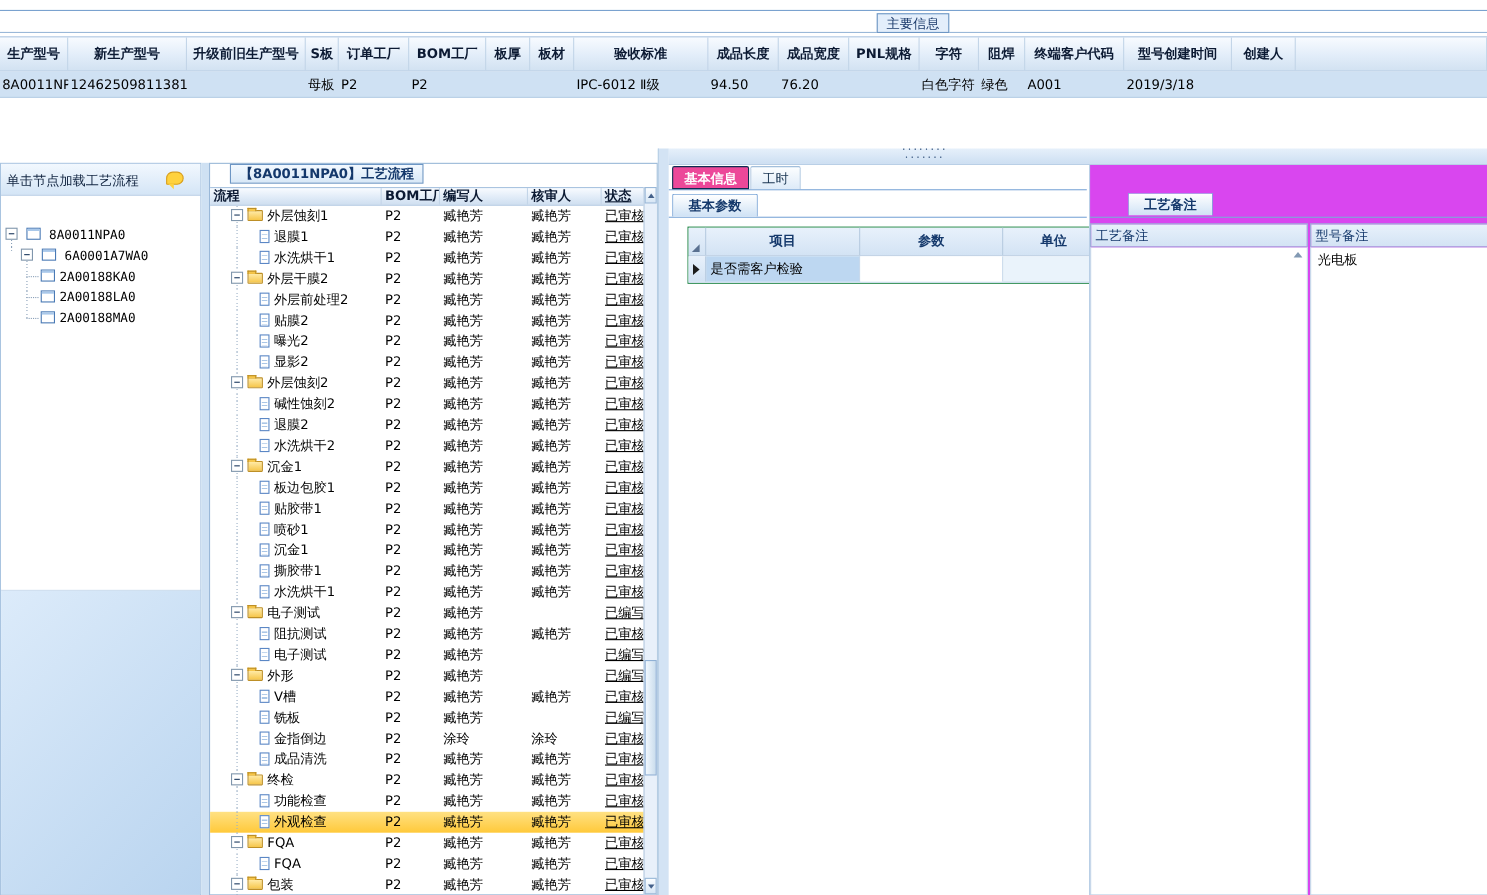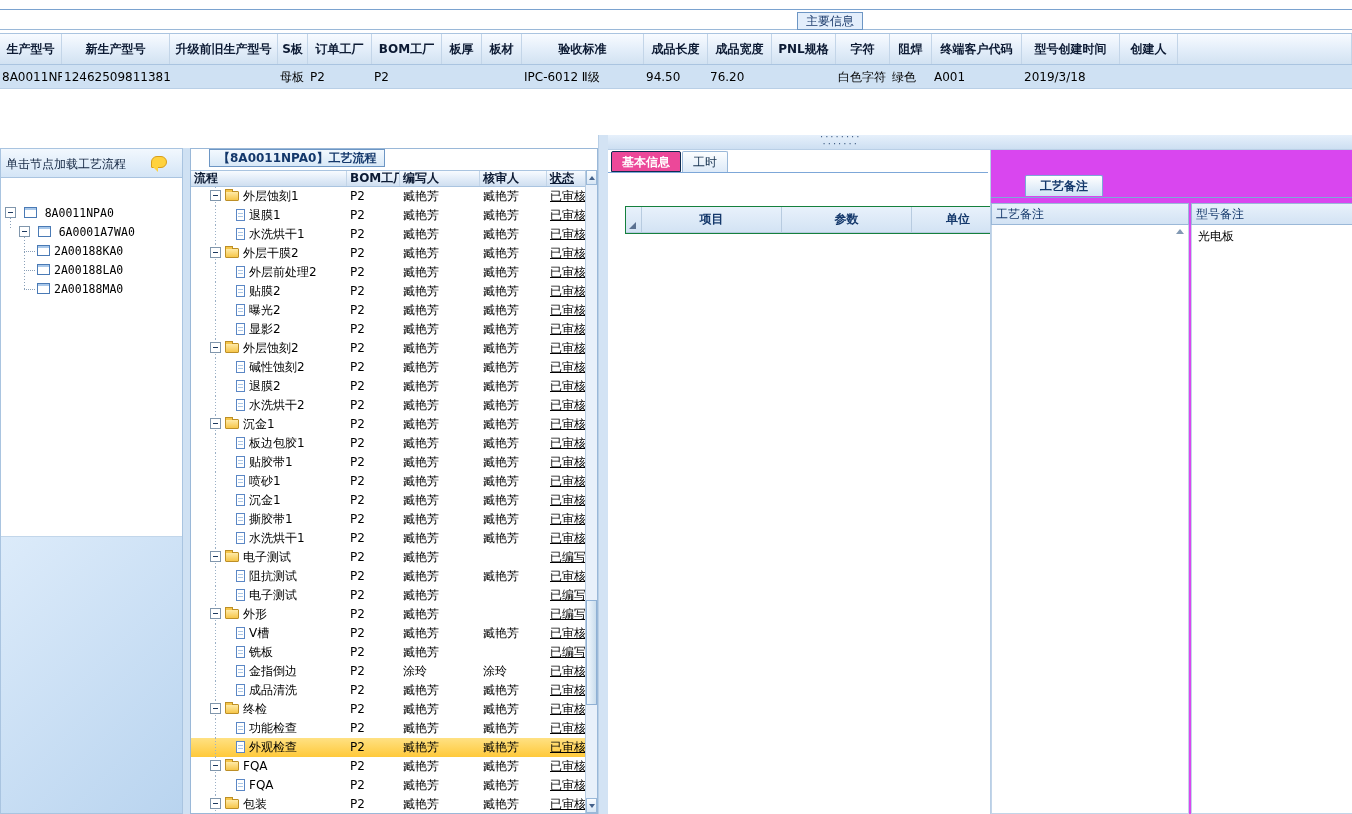--- a/index.html
+++ b/index.html
@@ -482,30 +482,41 @@
       <span>········</span>
       <span>·······</span>
     </div>
 </div>
 
 <div class="detail-panel">
   <div class="tabstrip">
     <div class="tab active">基本信息</div>
     <div class="tab idle">工时</div>
   </div>
+  <div class="subtabstrip">
+    <div class="pill">基本参数</div>
+  </div>
   <div class="pgrid">
     <div class="pg-head">
       <div class="pg-ind">
           <span class="corner"></span>
         </div>
       <div class="pg-h pc-item">项目</div>
       <div class="pg-h pc-param">参数</div>
       <div class="pg-h pc-unit">单位</div>
     </div>
     <div>
+        <div class="pg-row">
+          <div class="ind">
+            <span class="tri"></span>
+          </div>
+          <div class="cell pc-item selblue">是否需客户检验</div>
+          <div class="cell pc-param white"></div>
+          <div class="cell pc-unit"></div>
+        </div>
       </div>
   </div>
 </div>
 
 <div class="notes-panel">
   <div class="pill notes-tab">工艺备注</div>
   <div class="notes-underline"></div>
   <div class="nh nh1">工艺备注</div>
   <div class="nh nh2">型号备注</div>
   <div class="nc nc1">

